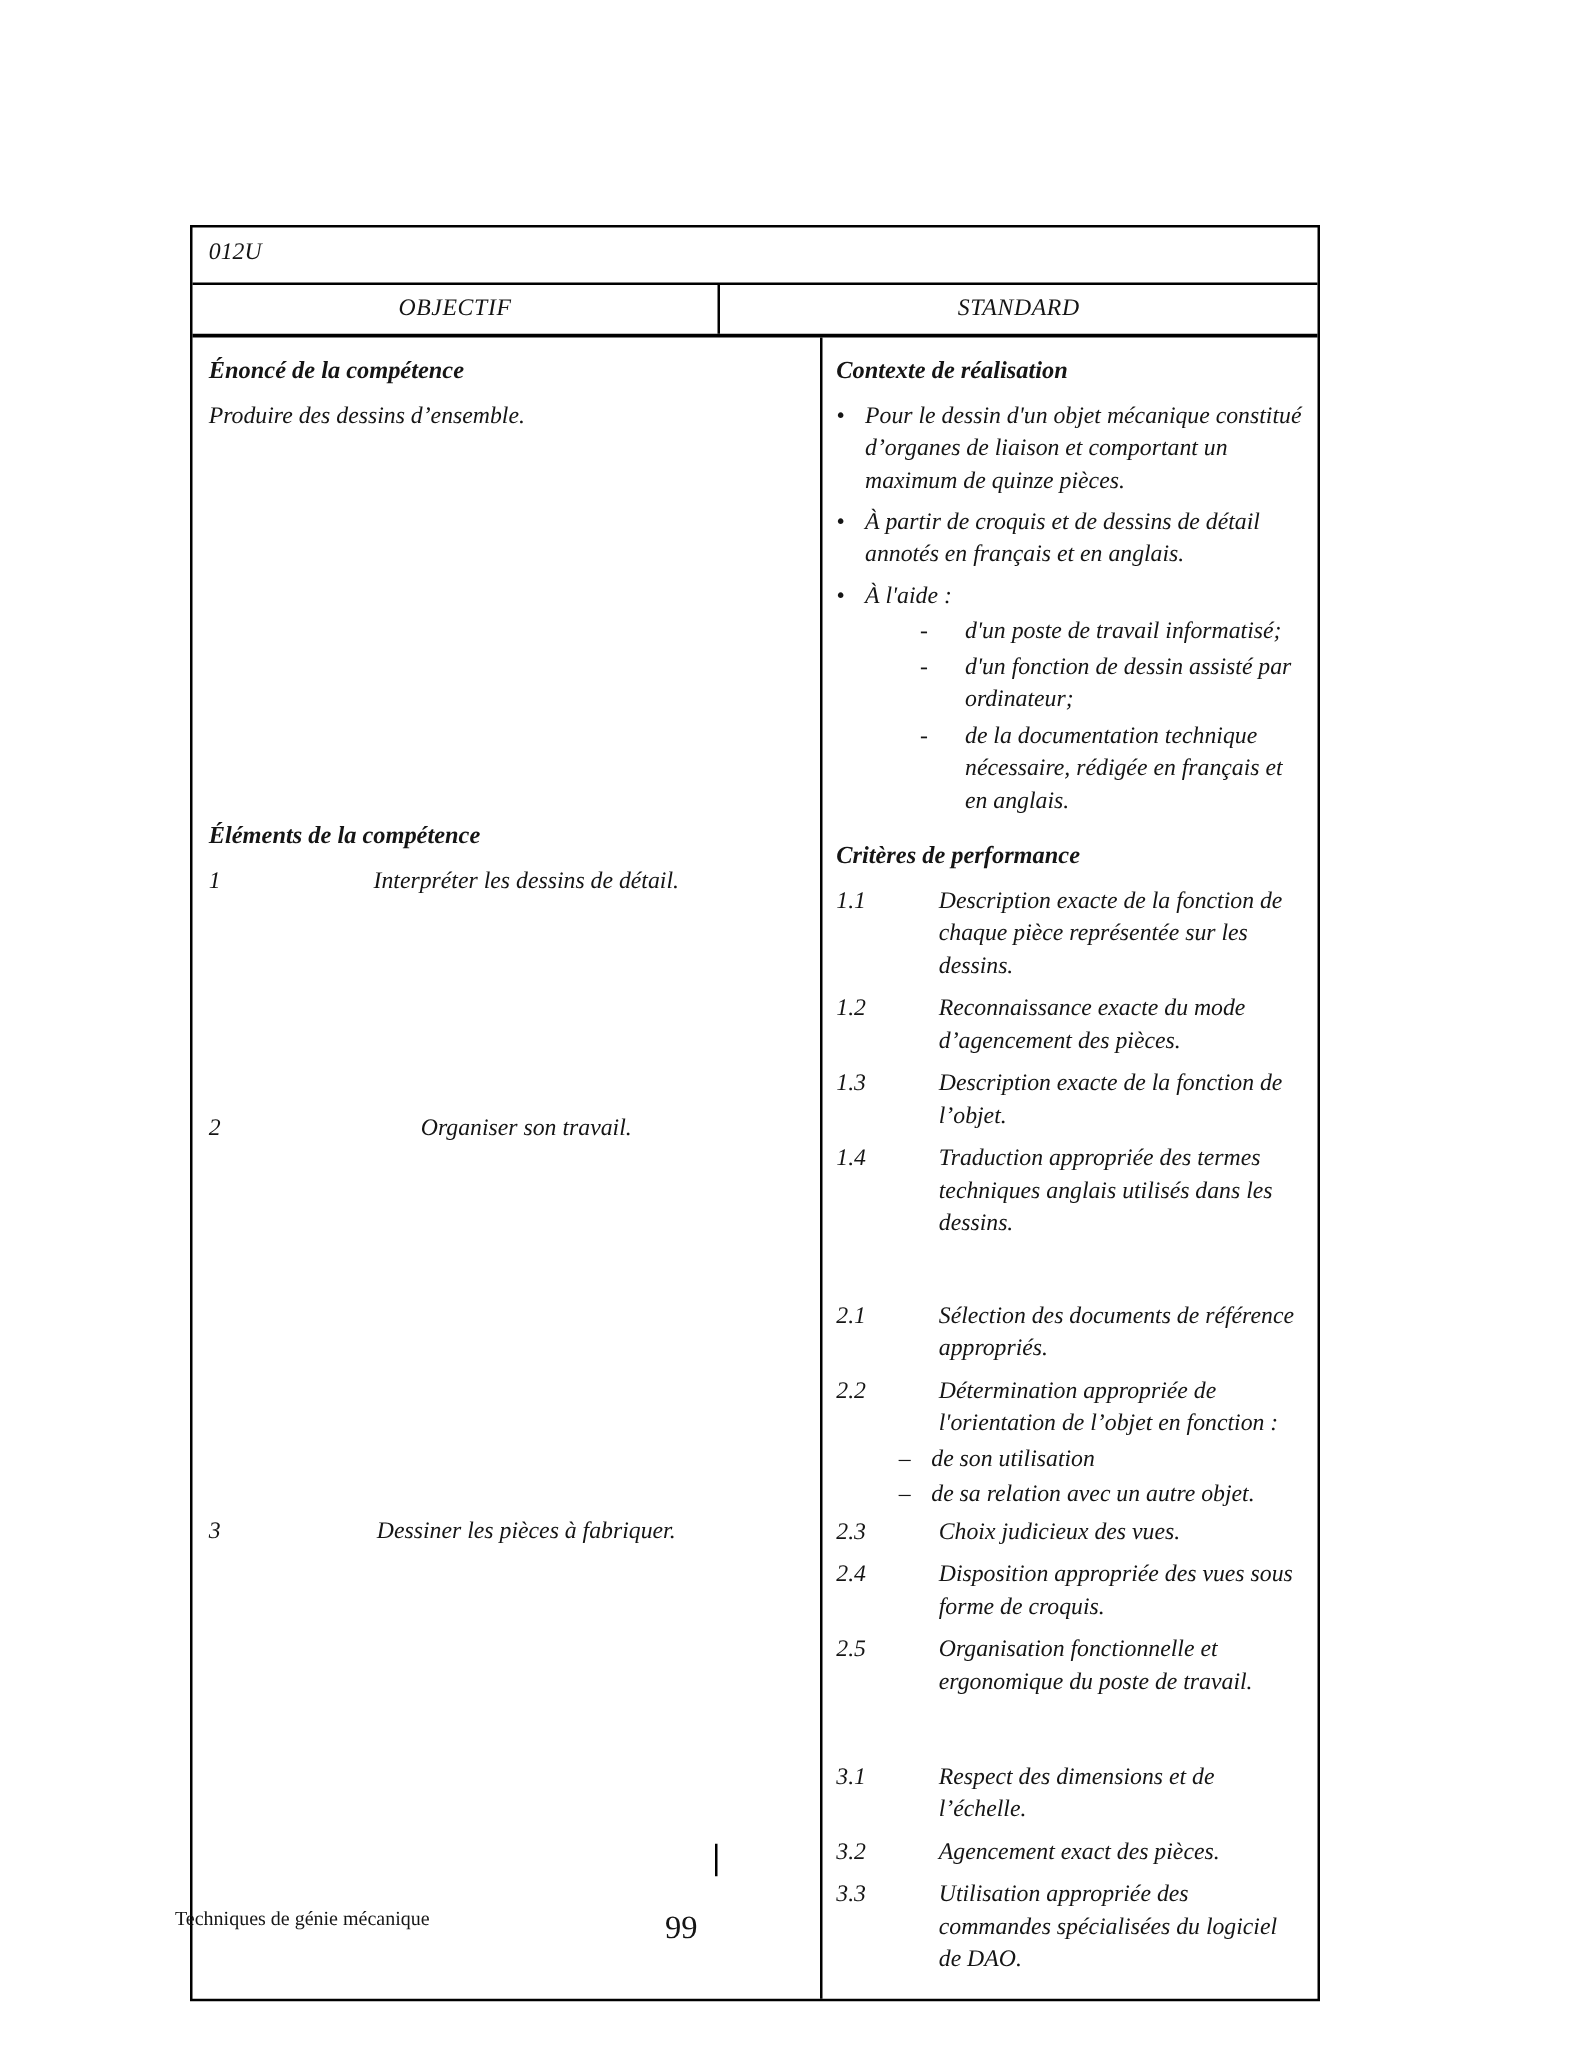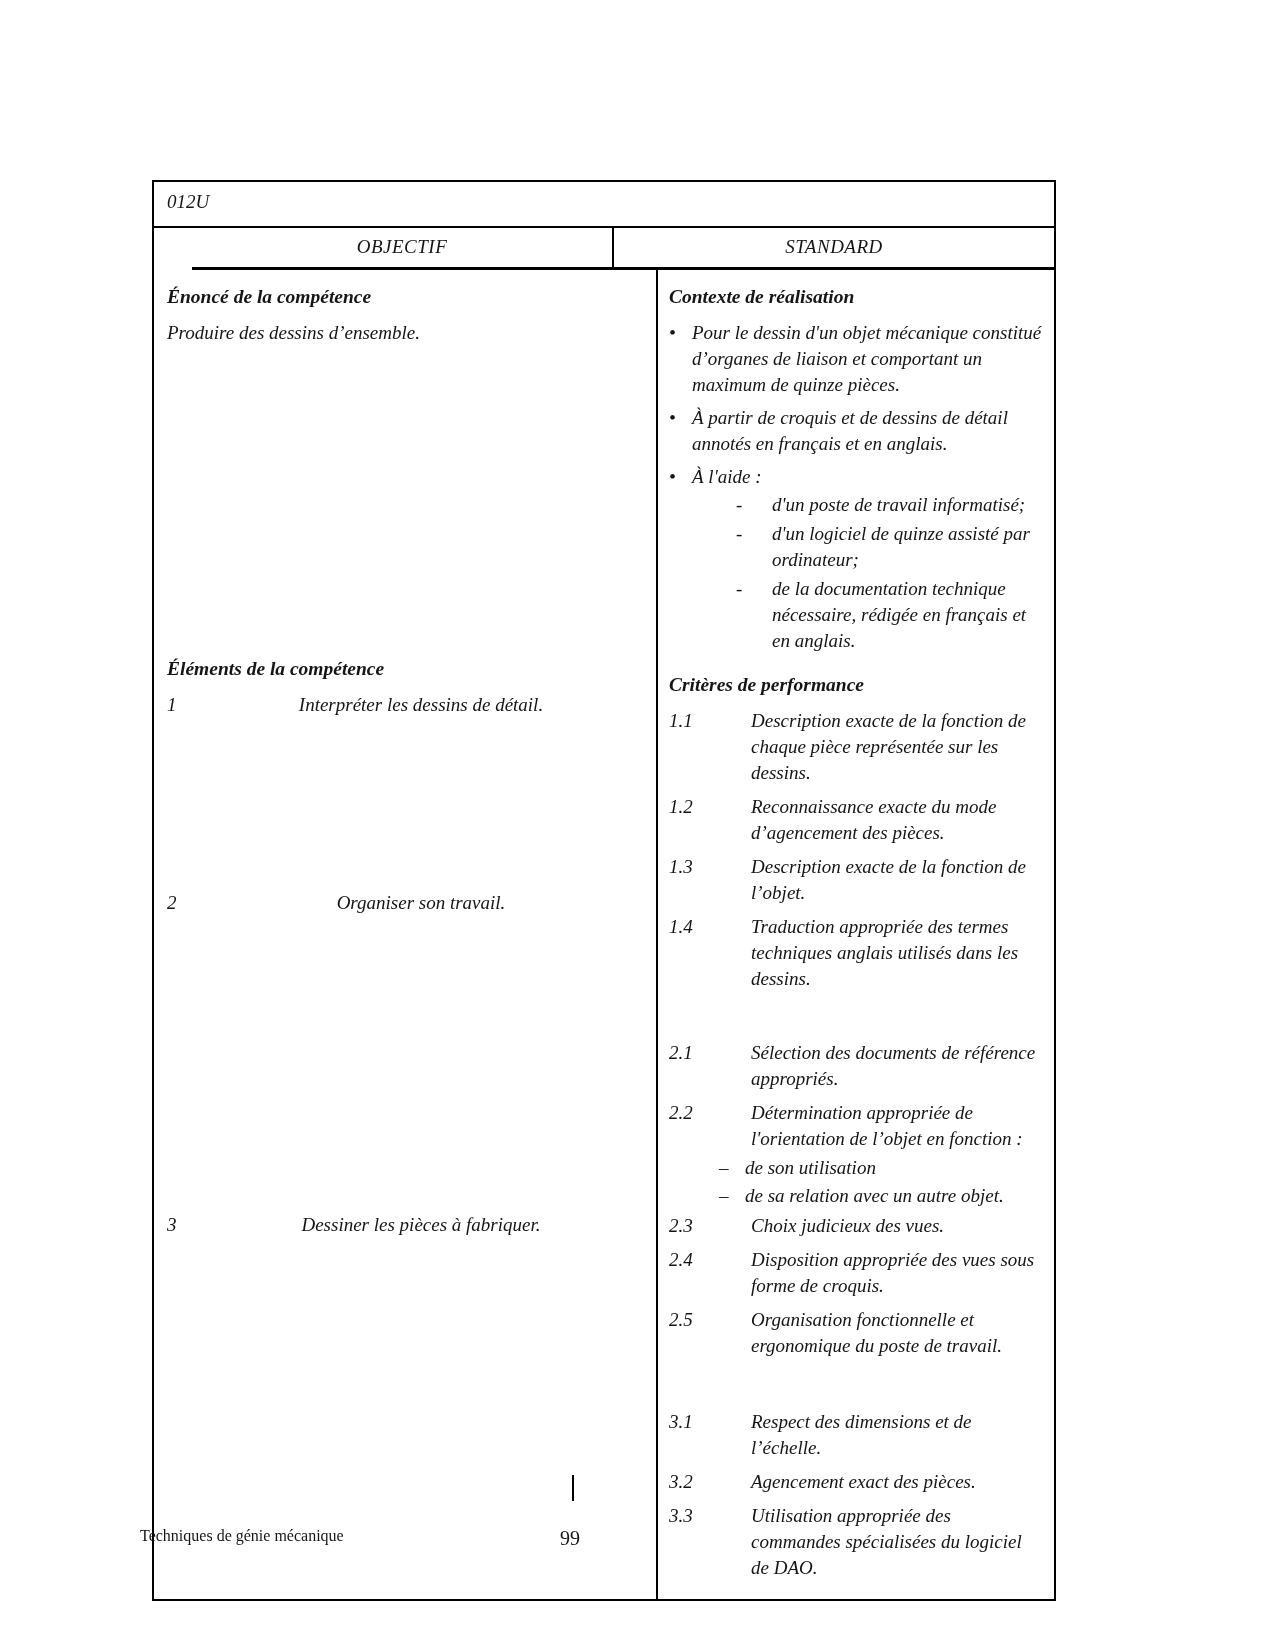--- a/index.html
+++ b/index.html
@@ -22,21 +22,20 @@
     font-style:italic;
   }
   .row-code{
     padding:9px 13px 13px 13px;
     font-size:19px;
     border-bottom:2px solid #000;
   }
   .row-headers{
     display:flex;
     border-bottom:3px solid #000;
-    margin-left:38px;
   }
   .row-headers .cell{
     font-size:19px;
     letter-spacing:0.5px;
     text-align:center;
     padding:8px 0 9px 0;
   }
   .row-headers .cell.left{width:420px;border-right:2px solid #000;}
   .row-headers .cell.right{flex:1;border-radius:11px;}
 
@@ -99,22 +98,22 @@
     left:572px;top:1475px;
     width:2px;height:26px;
     background:#000;
   }
 
   .footer-title{
     position:absolute;left:140px;top:1527px;
     font-size:16px;
   }
   .footer-page{
-    position:absolute;left:560px;top:1527px;
-    font-size:20px;
+    position:absolute;left:532px;top:1527px;
+    font-size:26px;
   }
 </style>
 </head>
 <body>
 
 <div class="page">
 
   <div class="doc-table">
 
     <div class="row-code">012U</div>
@@ -177,21 +176,21 @@
             <span class="text">À l'aide :</span>
           </div>
 
           <div class="sub-list">
             <div class="sub-item">
               <span class="dash">-</span>
               <span class="text">d'un poste de travail informatisé;</span>
             </div>
             <div class="sub-item">
               <span class="dash">-</span>
-              <span class="text">d'un logiciel de quinze assisté par ordinateur;</span>
+              <span class="text">d'un fonction de dessin assisté par ordinateur;</span>
             </div>
             <div class="sub-item">
               <span class="dash">-</span>
               <span class="text">de la documentation technique nécessaire, rédigée en français et en anglais.</span>
             </div>
           </div>
         </div>
 
         <div class="band band2">
           <div class="heading">Critères de performance</div>

